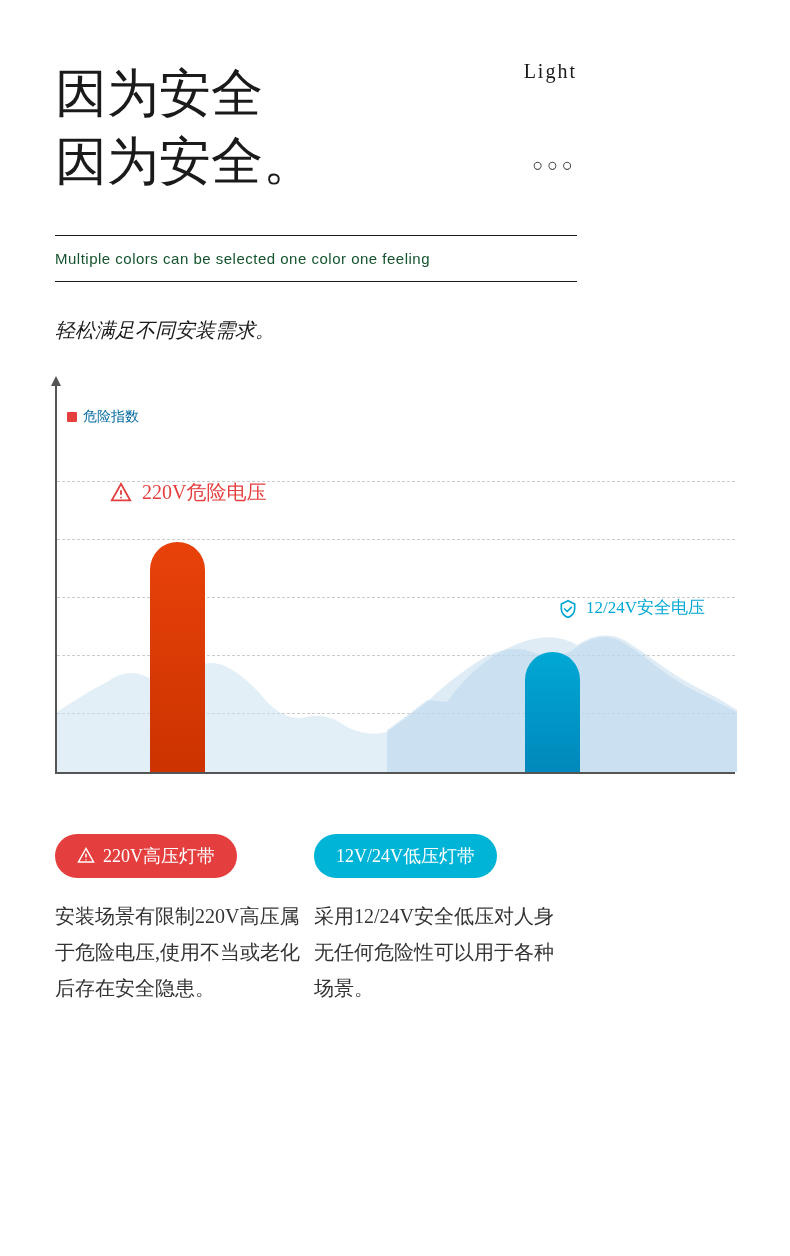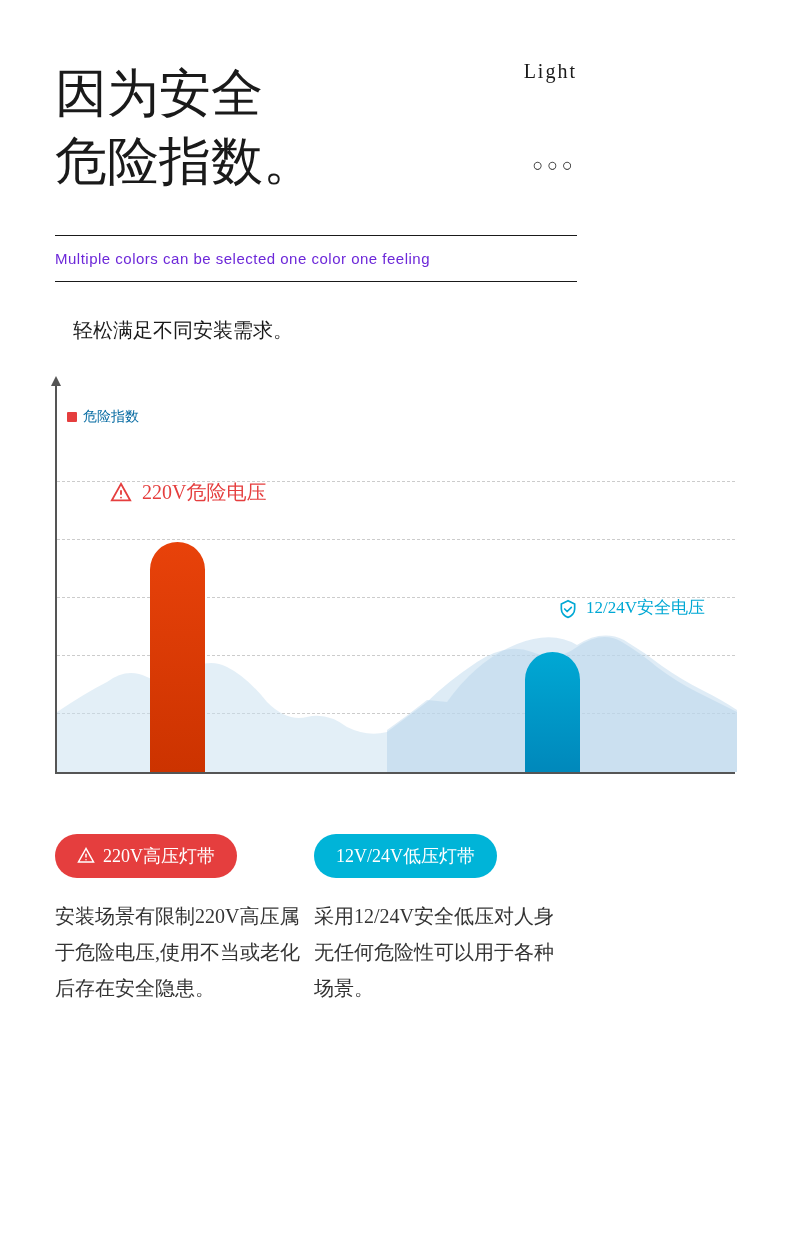--- a/index.html
+++ b/index.html
@@ -58,33 +58,34 @@
 
     .hr-line {
       border: none;
       border-top: 1.5px solid #1a1a1a;
       margin-bottom: 14px;
     }
 
     .subtitle-text {
       font-family: 'Arial', sans-serif;
       font-size: 15px;
-      color: #6d28d9;
+      color: #14532d;
       letter-spacing: 0.5px;
       margin-bottom: 14px;
     }
 
     .hr-line-bottom {
       border: none;
       border-top: 1.5px solid #1a1a1a;
     }
 
     
     .description-section {
-      padding: 35px 55px 20px 73px;
+      padding: 35px 55px 20px 55px;
+      font-style: italic;
     }
 
     .description-text {
       font-size: 20px;
       color: #1a1a1a;
       font-family: 'SimSun', 'STSong', serif;
     }
 
     
     .chart-section {
@@ -270,21 +271,21 @@
     }
   </style>
 </head>
 <body>
 
 <div class="page-container">
 
   <div class="header-section">
     <div class="main-title">
       <span>因为安全</span><br>
-      <span>危险指数。</span>
+      <span>因为安全。</span>
     </div>
     <div class="brand-label">Light</div>
     <div class="dots-decoration">○○○</div>
   </div>
 
   <div class="divider-section">
     <hr class="hr-line">
     <div class="subtitle-text">Multiple colors can be selected one color one feeling</div>
     <hr class="hr-line-bottom">
   </div>

